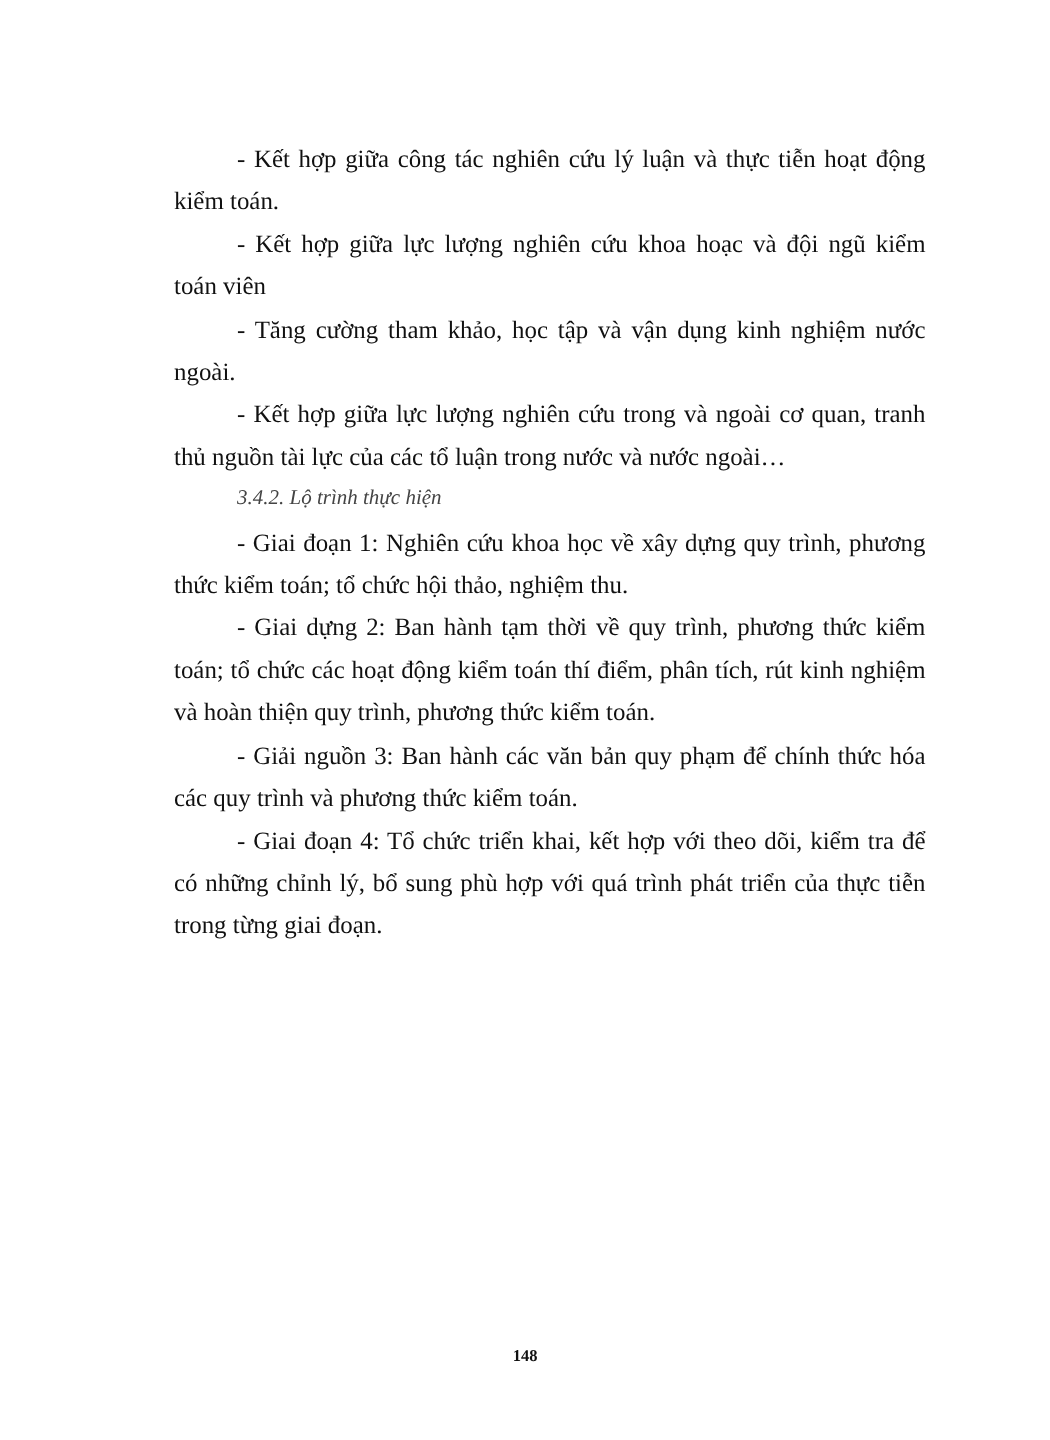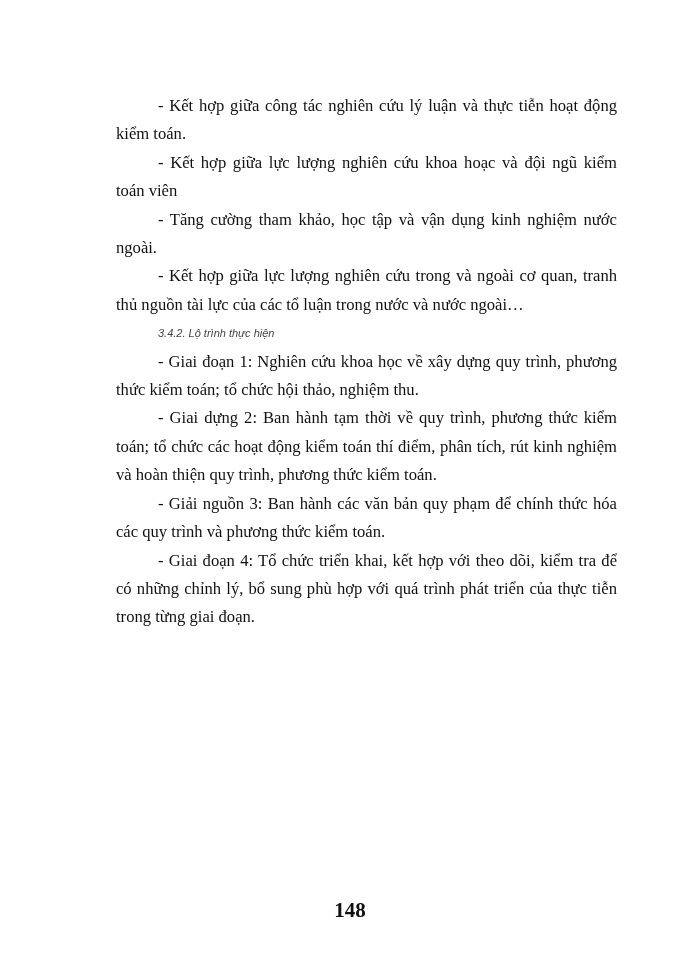--- a/index.html
+++ b/index.html
@@ -35,35 +35,35 @@
       margin: 0;
       text-align: justify;
       text-indent: 42px;
     }
     .para .bold {
       font-weight: normal;
     }
     .heading {
       margin: 0;
       text-indent: 42px;
-      font-family: Liberation Sans, sans-serif;
+      font-family: Liberation Serif, serif;
       font-style: italic;
-      font-size: 11px;
+      font-size: 14px;
       color: #444444;
       line-height: 28.4px;
     }
     .page-number {
       position: absolute;
       left: 0;
       width: 700px;
       top: 898px;
       text-align: center;
       font-family: "Liberation Serif", "DejaVu Serif", serif;
       font-weight: bold;
-      font-size: 21px;
+      font-size: 11px;
       color: #111111;
     }
   </style>
 </head>
 <body>
 
 <div class="page">
   <div class="content">
 
     <p class="para">- Kết hợp giữa công tác nghiên cứu lý luận và thực tiễn hoạt động kiểm toán.</p>

